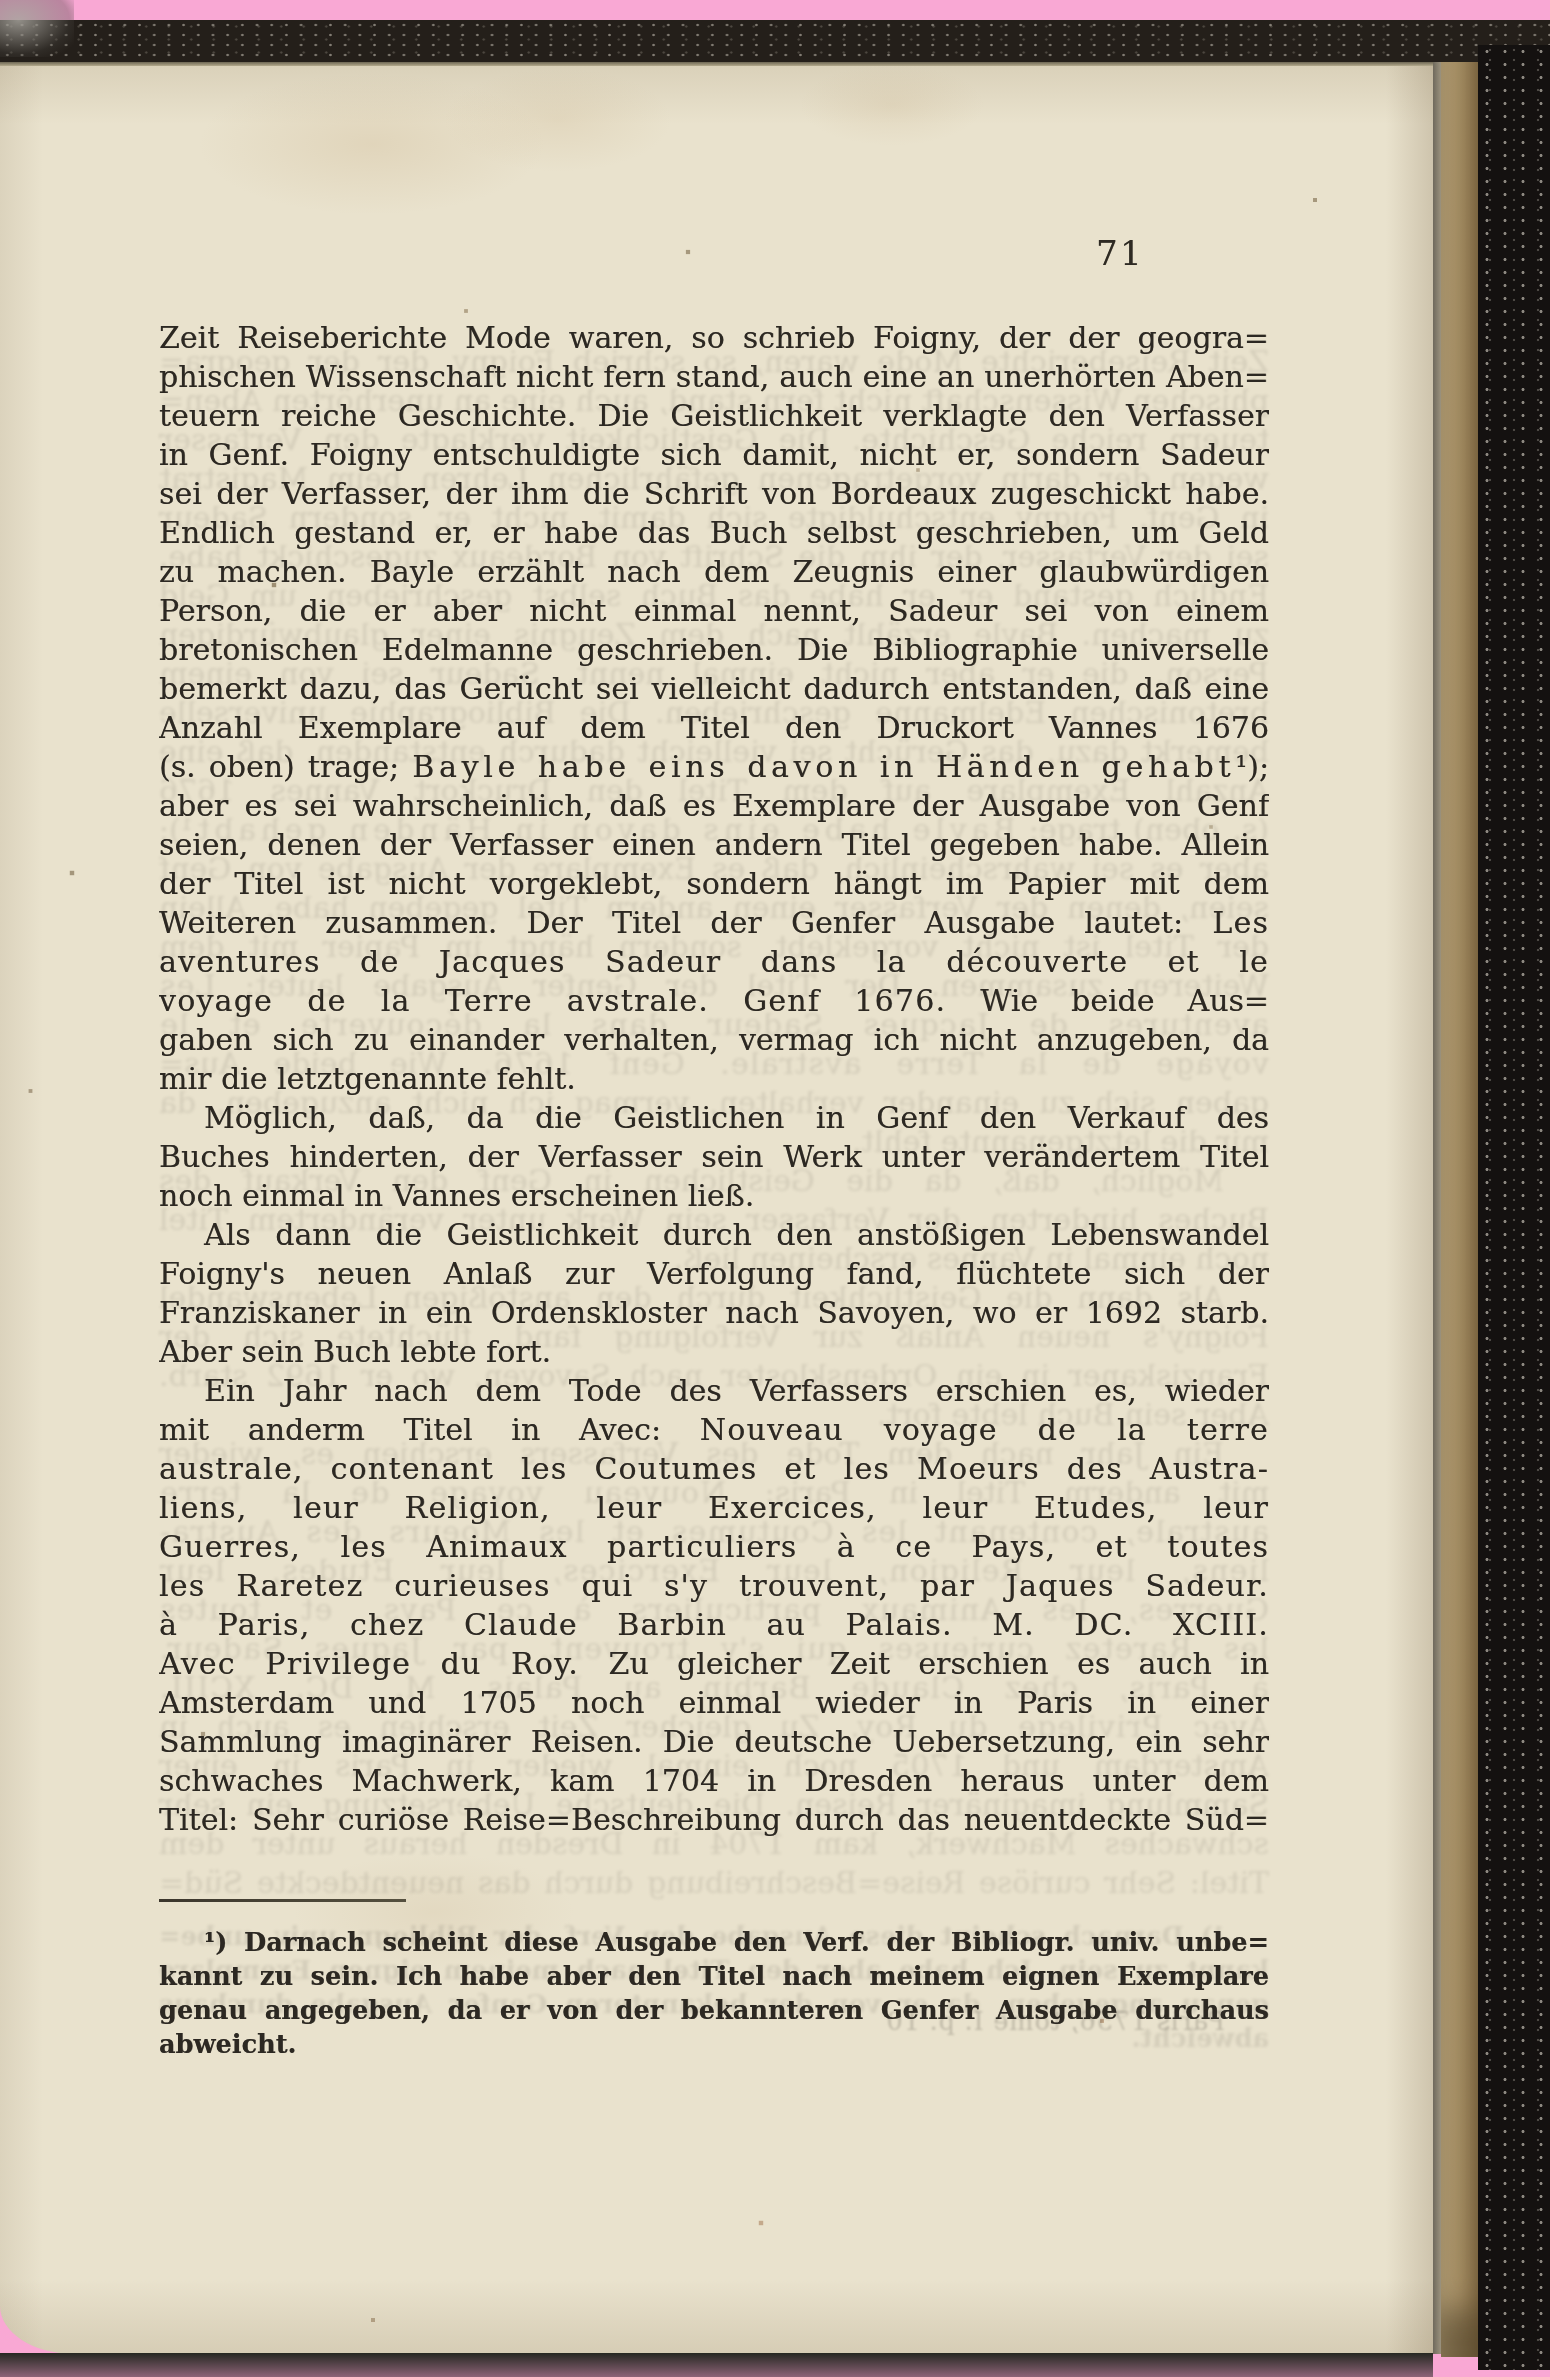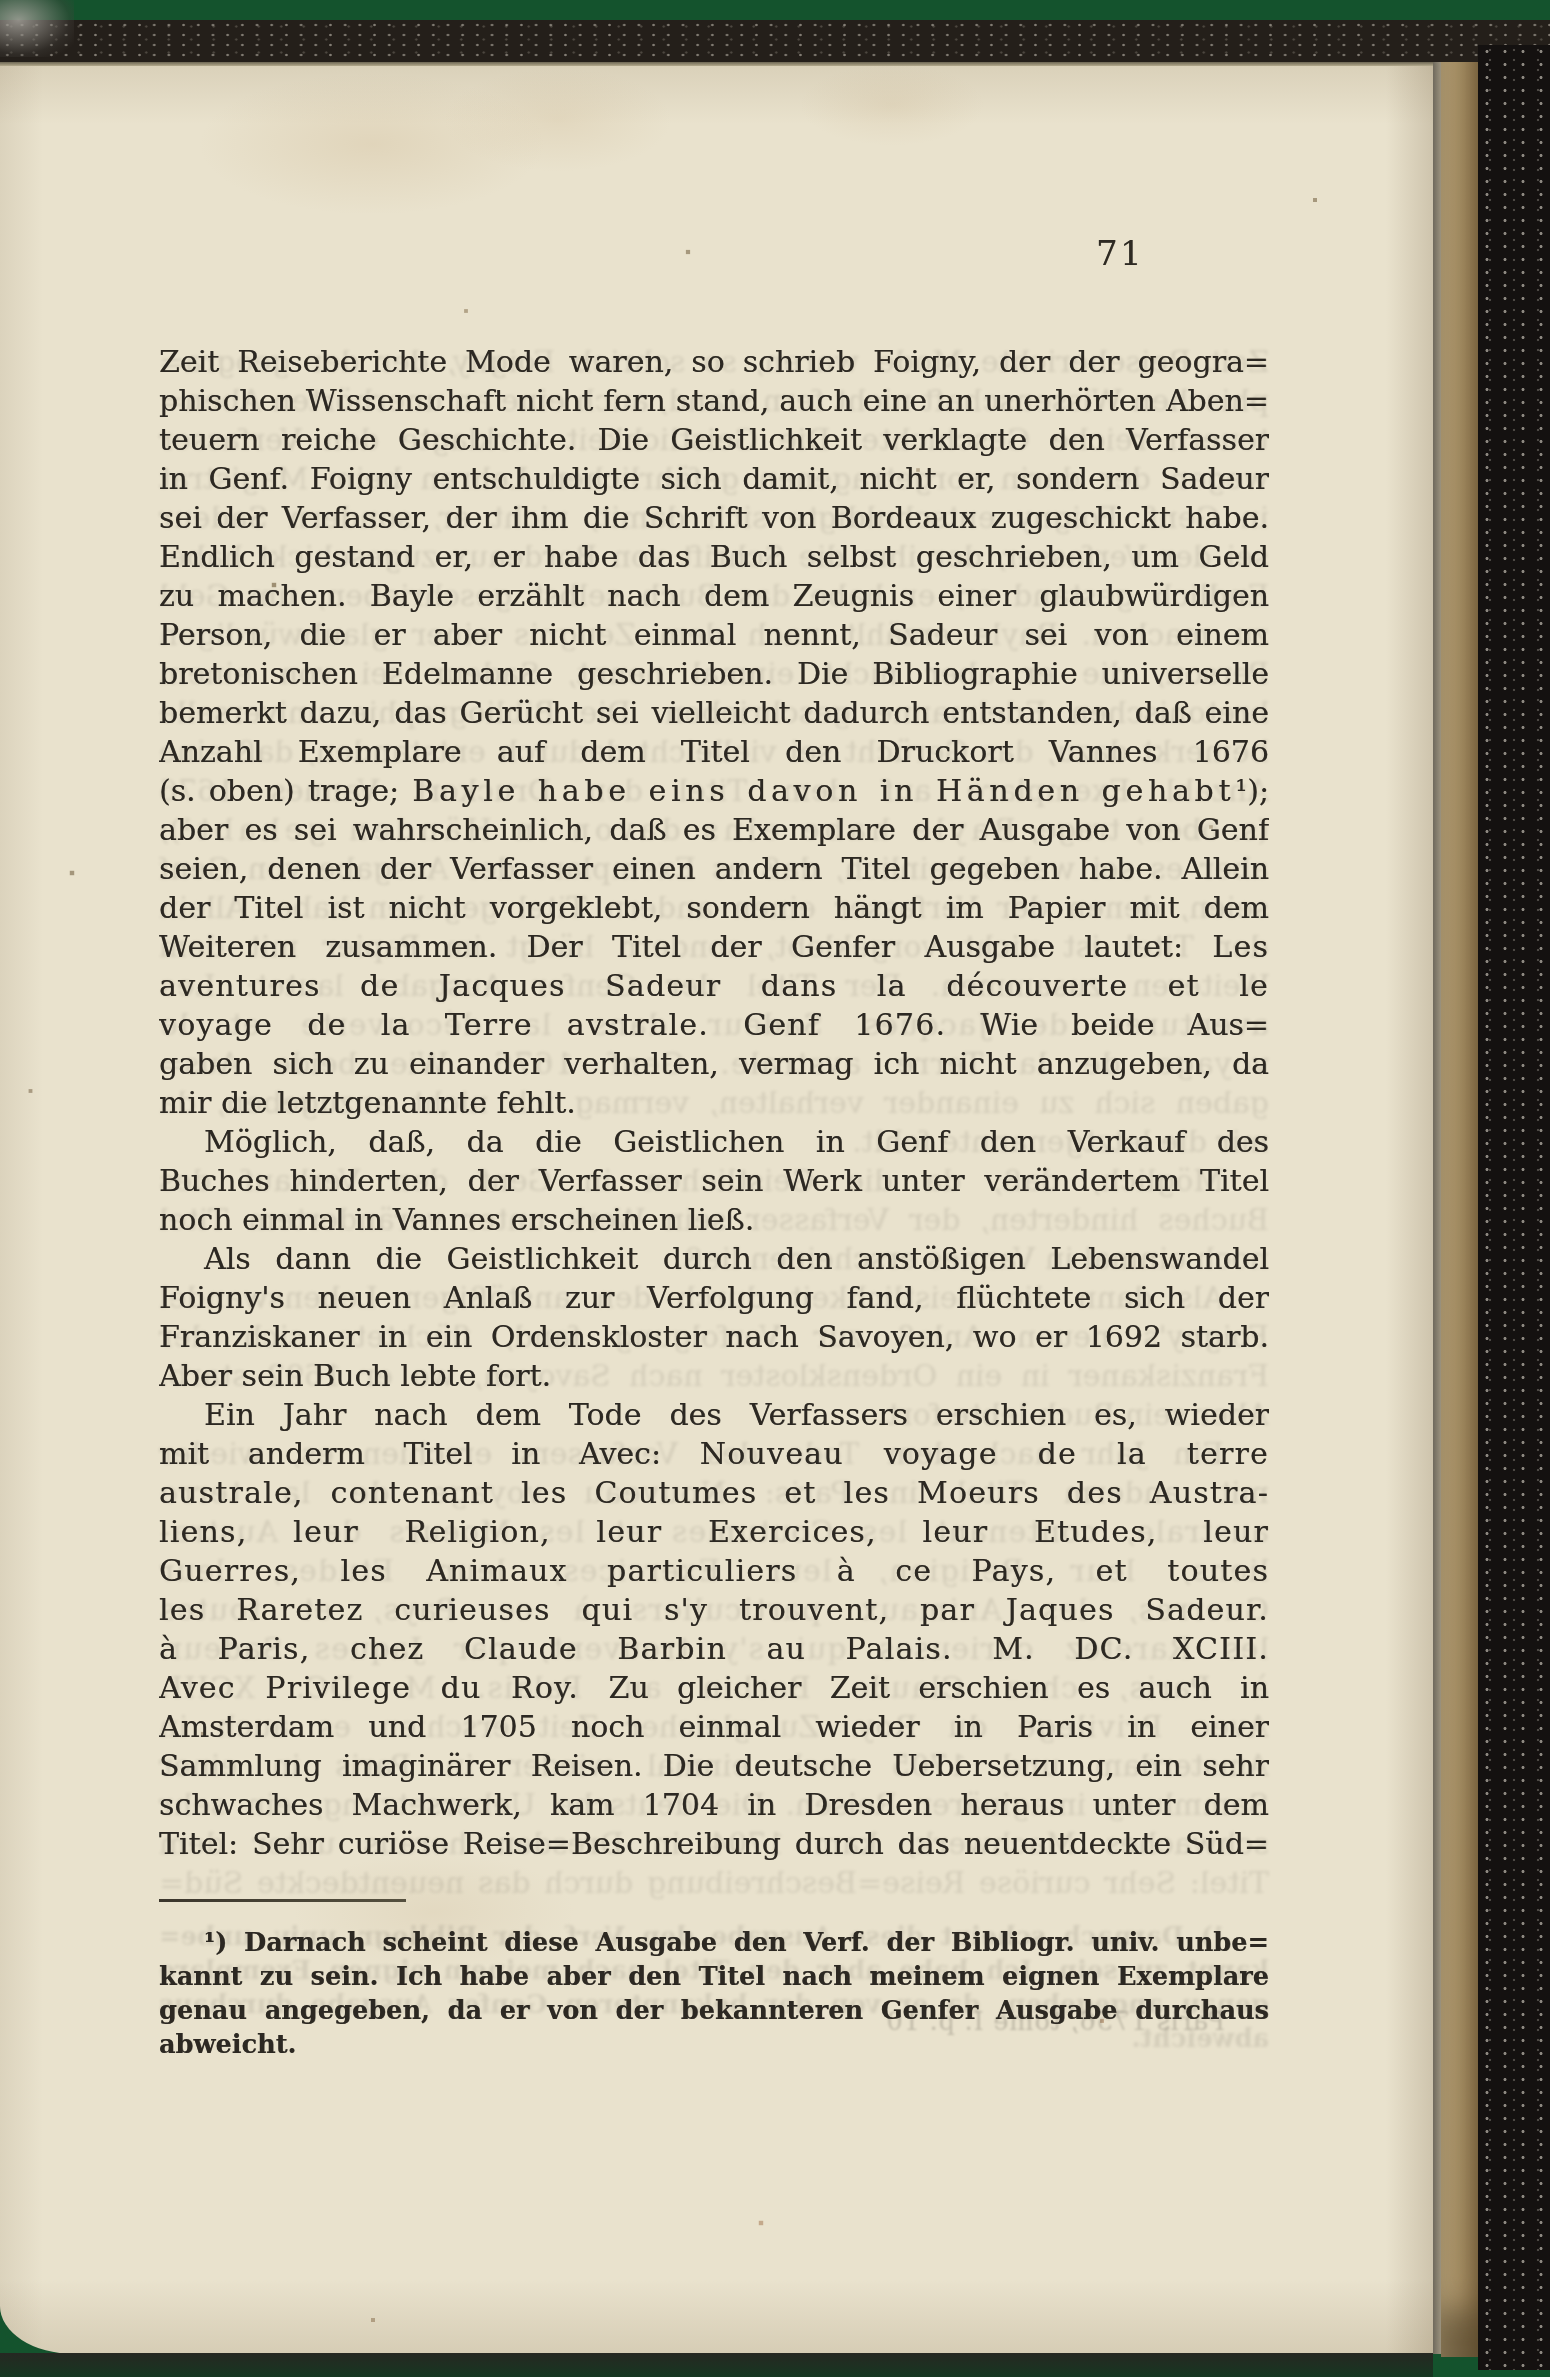--- a/index.html
+++ b/index.html
@@ -1,18 +1,18 @@
 <!DOCTYPE html>
 <html style="font-size:12.4px"><head>
 <meta charset="utf-8">
 <style>
   html,body { margin:0; padding:0; background:#000; }
   .scene {
     position:relative; width:1551px; height:2377px; overflow:hidden;
-    background:#14532d;
+    background:#f9a8d4;
     font-family:"DejaVu Serif", serif;
   }
   
   .cover-top {
     position:absolute; left:0; top:20px; width:1551px; height:42px;
     background-image:
       radial-gradient(circle, rgba(210,204,192,0.55) 0.9px, transparent 1.6px),
       radial-gradient(circle, rgba(150,144,132,0.38) 0.8px, transparent 1.5px);
     background-size:14.7px 10px, 22.5px 13px;
     background-color:#241f1a;
@@ -59,21 +59,21 @@
   .page-number {
     position:absolute; left:1096px; top:167px;
     font-size:34px; letter-spacing:2.3px; color:#2e2a23;
     text-shadow:0.3px 0.3px 0.5px rgba(46,42,35,0.55);
   }
   .textcol {
     position:absolute; left:159px; width:1110px;
     color:#2c2822; font-size:30px; line-height:39px;
     text-shadow:0.3px 0.3px 0.5px rgba(44,40,34,0.55);
   }
-  #body-lines   { top:276px; }
+  #body-lines   { top:252px; }
   .footnote     { top:1859px !important; font-size:25.6px !important; line-height:34px !important;font-weight:bold; }
   .line { text-align:justify; text-align-last:justify; height:39px; overflow:hidden; }
   .footnote .line { height:34px; }
   .line.noj { text-align:center; text-align-last:left; }
   .line.ind { padding-left:45px; }
   .ant  { letter-spacing:1.2px; }
   .sperr{ letter-spacing:4.7px; }
   
   .ghost {
     transform:scaleX(-1); filter:blur(1.7px); opacity:0.12; color:#3e3a32;

